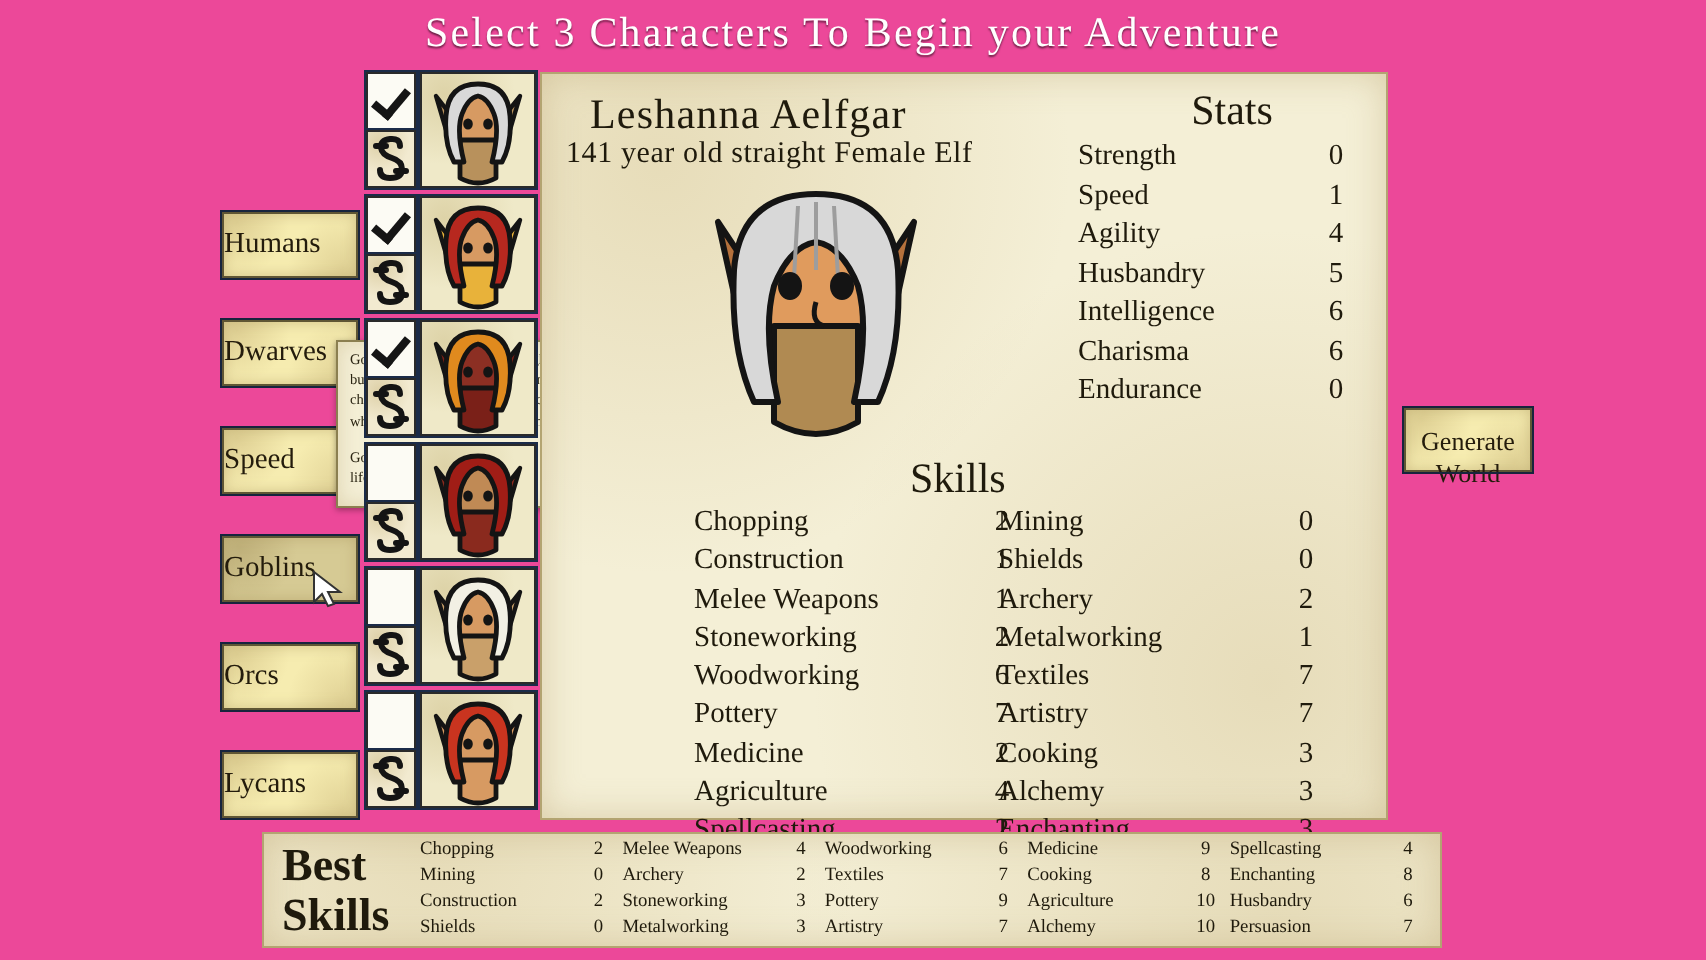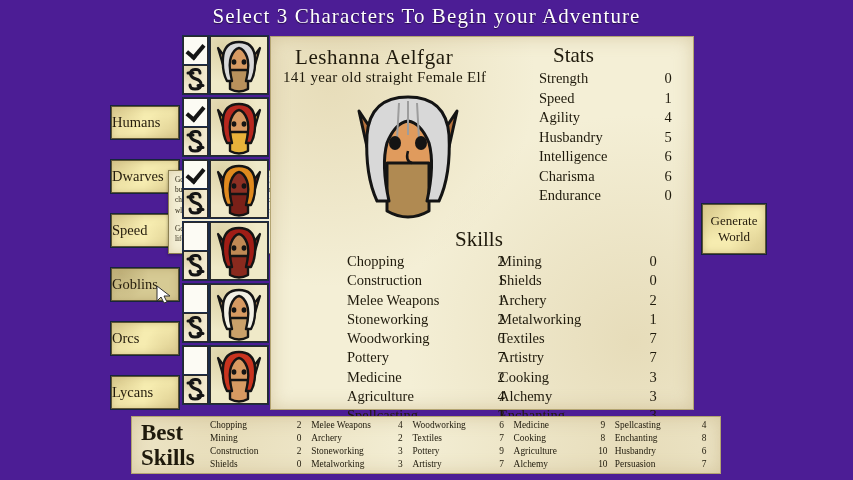--- a/index.html
+++ b/index.html
@@ -4,21 +4,21 @@
 <style>
   html, body {
     margin: 0;
     padding: 0;
     background: #1b2f52;
   }
   #app {
     position: relative;
     width: 853px;
     height: 480px;
-    background: #4c1d95;
+    background: #ec4899;
     overflow: hidden;
     font-family: "Liberation Serif", "DejaVu Serif", serif;
     -webkit-font-smoothing: antialiased;
   }
 
   
   #title {
     position: absolute;
     top: 4px;
     left: 0;
@@ -210,21 +210,21 @@
     height: 140px;
   }
 
   #stats-block {
     position: absolute;
     right: 14px;
     top: 6px;
     width: 140px;
   }
   #stats-title {
-    text-align: left;
+    text-align: center;
     font-size: 21px;
     color: #1f1a0c;
     margin-bottom: 1px;
     padding-left: 14px;
   }
   .stat-row {
     display: flex;
     justify-content: space-between;
     font-size: 14.5px;
     line-height: 19.5px;
@@ -254,21 +254,21 @@
     color: #1f1a0c;
   }
   .skill-row .val { width: 20px; text-align: center; }
 
   
   #generate-world {
     position: absolute;
     left: 702px;
     top: 204px;
     width: 64px;
-    height: 50px;
+    height: 32px;
     box-sizing: border-box;
     background: #f6ecb0;
     background-image:
       radial-gradient(circle at 12% 15%, rgba(205,186,126,0.55) 0%, rgba(246,236,176,0) 42%),
       radial-gradient(circle at 88% 85%, rgba(205,186,126,0.5) 0%, rgba(246,236,176,0) 42%);
     border: 1px solid #5f5634;
     outline: 1px solid #17243d;
     color: #241c0c;
     font-size: 13px;
     line-height: 16px;

